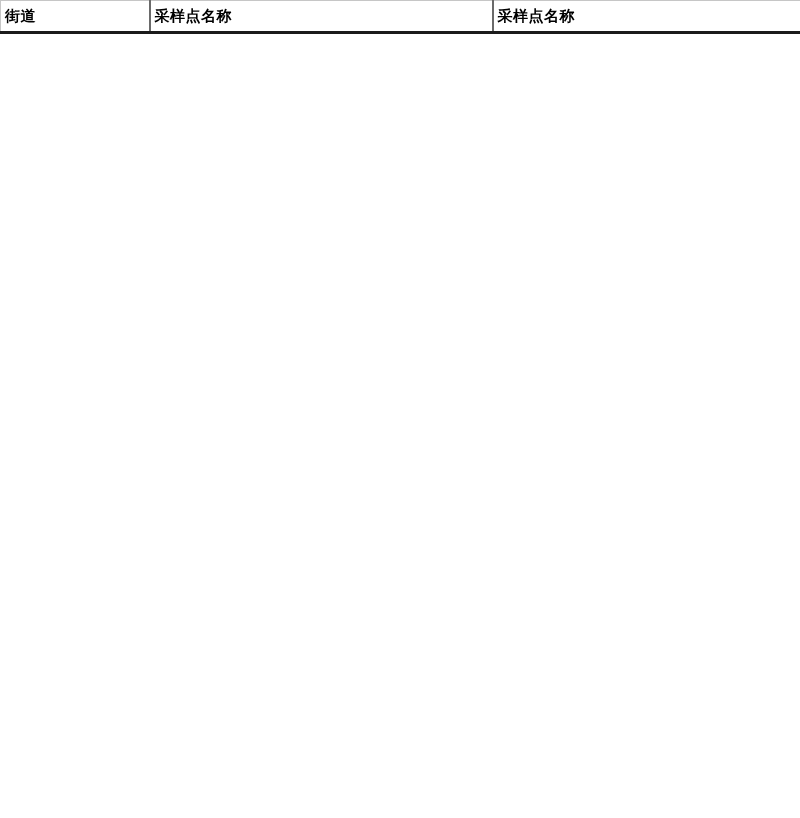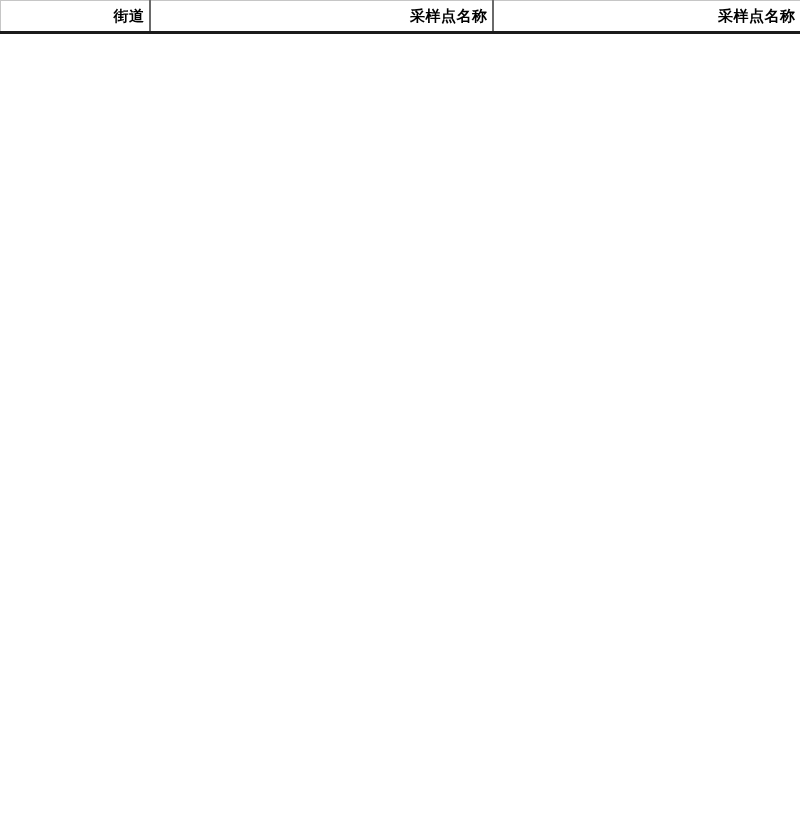--- a/index.html
+++ b/index.html
@@ -29,21 +29,21 @@
     border-left:1px solid var(--border-light);
     border-right:2px solid var(--border-dark);
     border-bottom:2px solid var(--border-dark);
   }
   col.c-street{width:149px;}
   col.c-site{width:343px;}
   col.c-addr{width:308px;}
   thead tr{height:32px;}
   th{
     font-size:15px;font-weight:bold;color:#000;
-    text-align:right;vertical-align:middle;
+    text-align:left;vertical-align:middle;
     letter-spacing:.5px;
     border-bottom:3px solid var(--header-rule);
     padding:0 4px;
   }
   .v{border-left:2px solid var(--grid-v);margin-top:39px;}
 </style>
 </head>
 <body>
 
 <div class="page">

